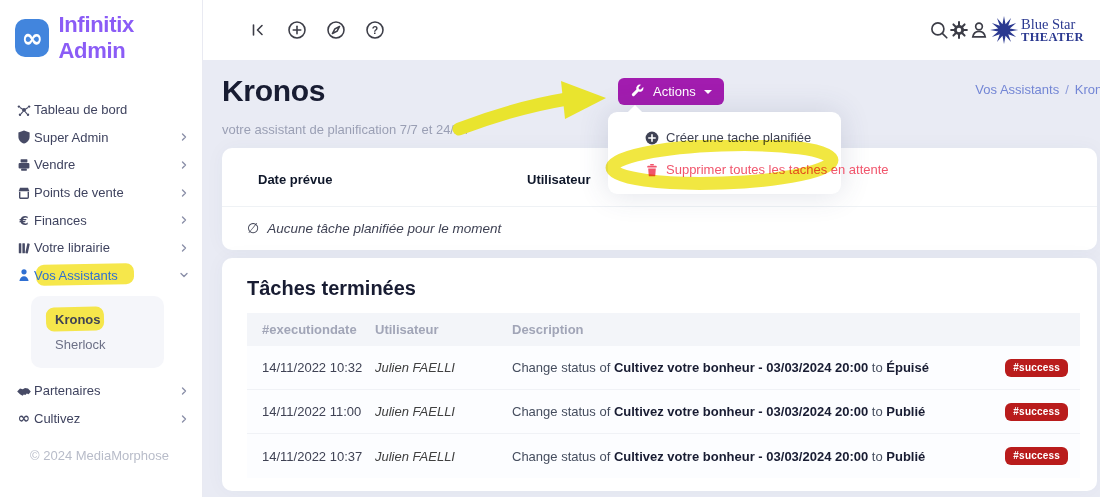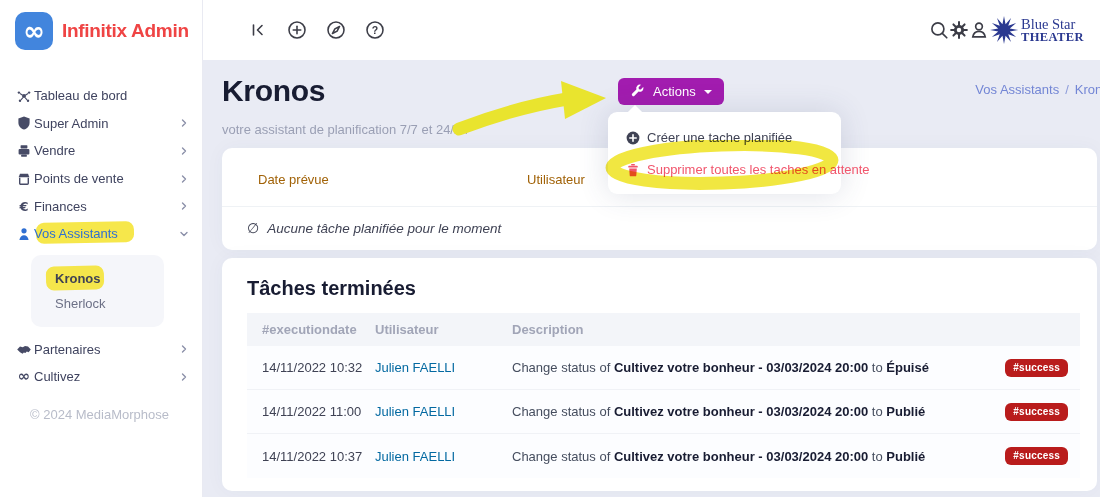--- a/index.html
+++ b/index.html
@@ -7,21 +7,21 @@
     font-family:"Liberation Sans", sans-serif; }
   .app { position:relative; width:1100px; height:497px; }
 
   
   .sidebar { position:absolute; left:0; top:0; width:203px; height:497px;
     background:#fff; border-right:1px solid #e9eaf2; z-index:20; }
   .brand { display:flex; align-items:center; gap:9px; padding:12px 10px 10px 15px; cursor:pointer; }
   .brand-logo { width:38px; height:38px; border-radius:10px; background:#4285dd; color:#fff;
     display:flex; align-items:center; justify-content:center; font-size:26px; font-weight:bold;
     font-family:"DejaVu Sans", sans-serif; line-height:1; }
-  .brand-name { font-size:19px; font-weight:800; color:#ef4444; letter-spacing:-.3px; }
+  .brand-name { font-size:22px; font-weight:800; color:#8b5cf6; letter-spacing:-.3px; }
   .menu { padding:22px 12px 0 16px; }
   .mi { position:relative; display:flex; align-items:center; gap:2px; height:27.6px;
     font-size:13px; color:#3f435f; cursor:pointer; }
   .mi-ico { width:16px; height:16px; flex:0 0 16px; display:flex; align-items:center;
     justify-content:center; color:#474b66; }
   .mi-label { position:relative; z-index:1; white-space:nowrap; }
   .mi-chev { margin-left:auto; color:#8a8fa8; display:flex; align-items:center; }
   .mi.active, .mi.active .mi-ico { color:#2f6fd2; }
   .glyph { font-size:13px; font-weight:700; line-height:1; font-family:"DejaVu Sans", sans-serif; }
   .glyph-inf { font-size:15px; }
@@ -68,50 +68,50 @@
     border-top:4px solid #fff; }
 
   
   .annot-arrow { position:absolute; left:248px; top:15px; z-index:5; pointer-events:none; }
 
   
   .card { position:absolute; left:19px; right:3px; background:#fff; border-radius:10px;
     box-shadow:0 0 20px rgba(56,71,109,.04); }
   .card-sched { top:88px; height:102px; z-index:1; }
   .sched-head { display:grid; grid-template-columns:269px 233px 1fr; padding:24px 0 0 36px;
-    height:59px; border-bottom:1px solid #eff2f5; font-size:13px; font-weight:400; color:#a16207; }
+    height:59px; border-bottom:1px solid #eff2f5; font-size:13px; font-weight:700; color:#0f172a; }
   .sched-empty { display:flex; align-items:center; gap:8px; padding:13px 0 0 25px;
     font-size:13.5px; font-style:italic; color:#3f4254; }
   .empty-ico { font-family:"DejaVu Sans", sans-serif; font-size:14px; }
 
   
   .dropdown { position:absolute; left:405px; top:52px; width:233px; background:#fff;
     border-radius:9px; box-shadow:0 0 30px rgba(56,71,109,.16); padding:13px 0 12px;
     z-index:10; }
   .dropdown::before { content:""; position:absolute; left:22px; top:-5px; width:10px; height:10px;
     background:#fff; transform:rotate(45deg); }
   .dd-item { position:relative; display:flex; align-items:center; gap:7px; padding:5px 18px;
-    font-size:13px; cursor:pointer; }
+    font-size:13px; cursor:pointer;margin-left:19px; }
   .dd-item .lbl { position:relative; z-index:1; white-space:nowrap; }
   .dd-dark { color:#3f4254; }
   .dd-danger { color:#f1556c; margin-top:7px; }
   .annot-oval { position:absolute; left:-4px; top:28px; z-index:2; pointer-events:none;
     mix-blend-mode:multiply; }
 
   
   .card-comp { top:198px; height:233px; z-index:1; }
   .comp-title { padding:19px 0 0 25px; font-size:20px; font-weight:700; color:#181c32; }
   .comp-table { margin:13px 17px 0 25px; font-size:13px; }
   .trow { display:grid; grid-template-columns:113px 137px 1fr auto; align-items:center;
     padding-left:15px; padding-right:12px; }
   .thead { height:33px; background:#f3f5f9; color:#a1a5b7; font-weight:600; }
   .tbody-row { height:44px; background:#fcfdff; border-bottom:1px solid #f0f2f6; color:#464e5f; }
   .tbody-row:last-child { border-bottom:none; }
   .cell-date { color:#3f4254; }
-  .cell-user { color:#0369a1; }
+  .cell-user { color:#404040;font-style:italic; }
   .cell-desc { white-space:nowrap; overflow:hidden; }
   .b { font-weight:700; color:#181c32; }
   .badge { background:#b91c1c; color:#fff; font-size:10px; font-weight:700; letter-spacing:.2px;
     padding:4px 8px; border-radius:6px; line-height:1; }
 
   svg { display:block; }
 </style>
 </head>
 <body>
 
@@ -177,20 +177,35 @@
           <svg width="12" height="12" viewBox="0 0 16 16" fill="none" stroke="currentColor" stroke-width="1.8" stroke-linecap="round" stroke-linejoin="round">
               <polyline points="6 4 10 8 6 12"></polyline>
             </svg>
           </span>
       </div>
       <div class="mi">
         <span class="mi-ico">
             <span class="glyph">€</span>
           </span>
         <span class="mi-label">Finances</span>
+        <span class="mi-chev">
+          <svg width="12" height="12" viewBox="0 0 16 16" fill="none" stroke="currentColor" stroke-width="1.8" stroke-linecap="round" stroke-linejoin="round">
+              <polyline points="6 4 10 8 6 12"></polyline>
+            </svg>
+          </span>
+      </div>
+      <div class="mi">
+        <span class="mi-ico">
+          <svg width="16" height="16" viewBox="0 0 16 16" fill="currentColor">
+            <rect x="2.8" y="3.2" width="2.5" height="10" rx=".5"></rect>
+            <rect x="6.4" y="3.2" width="2.5" height="10" rx=".5"></rect>
+            <rect x="10.3" y="3.4" width="2.5" height="10" rx=".5" transform="rotate(12 11.5 8.4)"></rect>
+            </svg>
+          </span>
+        <span class="mi-label">Votre librairie</span>
         <span class="mi-chev">
           <svg width="12" height="12" viewBox="0 0 16 16" fill="none" stroke="currentColor" stroke-width="1.8" stroke-linecap="round" stroke-linejoin="round">
               <polyline points="6 4 10 8 6 12"></polyline>
             </svg>
           </span>
       </div>
       <div class="mi active">
         <span class="hl hl-assist"></span>
         <span class="mi-ico">
           <svg width="16" height="16" viewBox="0 0 16 16" fill="currentColor">

